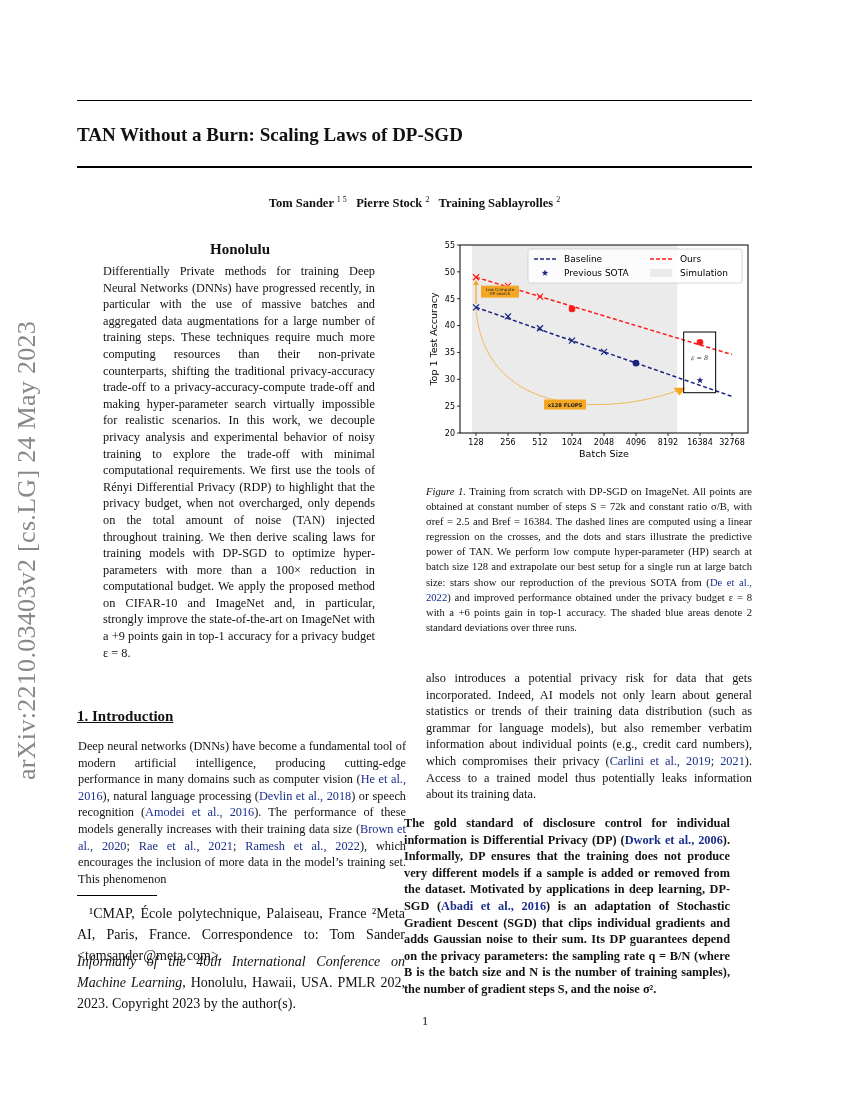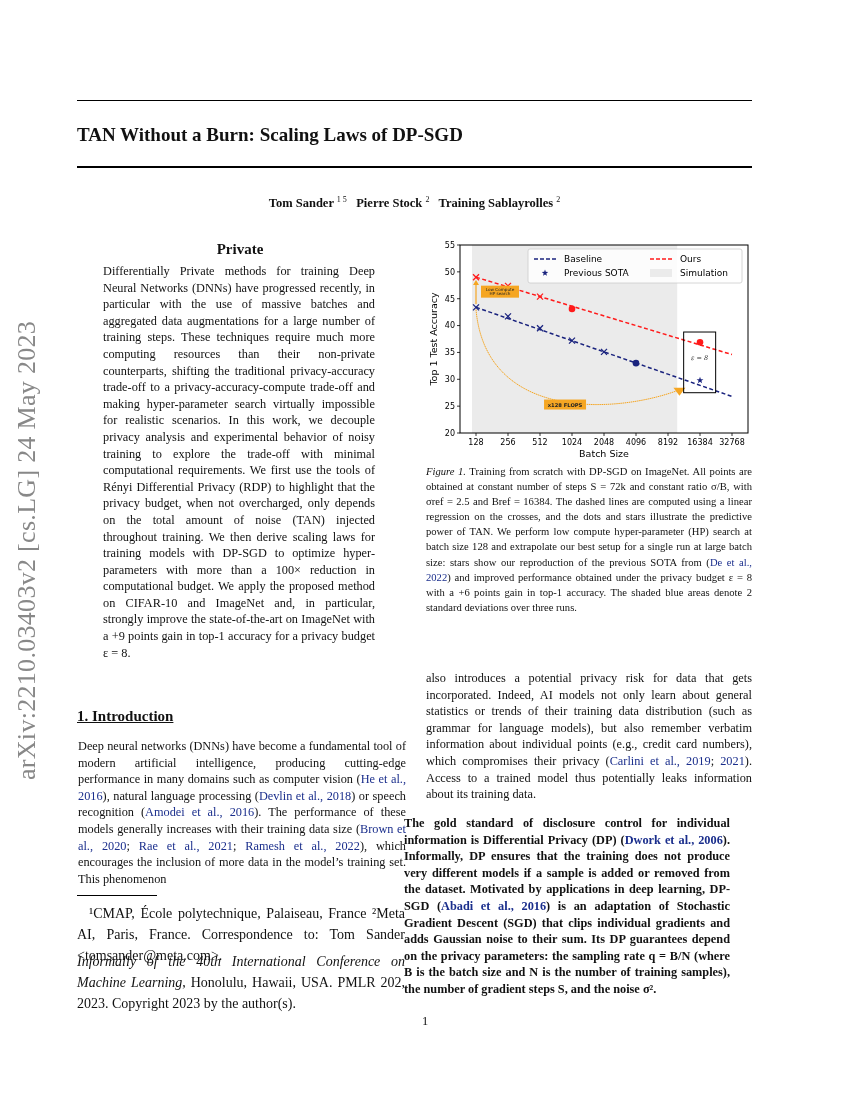--- a/index.html
+++ b/index.html
@@ -13,21 +13,21 @@
   .authors sup { font-weight:normal; font-size:8px; }
   .side { position:absolute; left:12px; top:780px; transform-origin:0 0; transform:rotate(-90deg);
           font-size:26px; color:#888; white-space:nowrap; letter-spacing:0.3px; }
   .col { position:absolute; font-size:12.3px; line-height:16.6px; text-align:justify; }
   .h-abstract { position:absolute; left:100px; width:280px; top:241px; text-align:center;
                 font-weight:bold; font-size:15px; }
   .h-sec { position:absolute; left:77px; top:708px; font-weight:bold; font-size:15px;text-decoration:underline; }
   .cite { color:#1a2e8c; }
   .fnrule { position:absolute; left:77px; top:895px; width:80px; height:1px; background:#000; }
   .fn { position:absolute; left:77px; width:328px; font-size:14px; line-height:21px; text-align:justify; }
-  .caption { position:absolute; left:426px; width:326px; top:464px; font-size:10.6px; line-height:15.1px; text-align:justify; }
+  .caption { position:absolute; left:426px; width:326px; top:484px; font-size:10.6px; line-height:15.1px; text-align:justify; }
   .pagenum { position:absolute; left:0; width:850px; top:1014px; text-align:center; font-size:12.5px; }
   .chart { position:absolute; left:420px; top:235px; }
   .chart text { font-family:"DejaVu Sans", sans-serif; }
 </style>
 </head>
 <body>
 
 <div class="side">arXiv:2210.03403v2  [cs.LG]  24 May 2023</div>
 
 <div class="rule" style="top:100px;height:1px;"></div>
@@ -36,21 +36,21 @@
 
 <div class="authors">
   <span>Tom Sander</span>
   <sup>1 5</sup>&nbsp;&nbsp;
   <span>Pierre Stock</span>
   <sup>2</sup>&nbsp;&nbsp;
   <span>Training Sablayrolles</span>
   <sup>2</sup>
 </div>
 
-<div class="h-abstract">Private</div>
+<div class="h-abstract">Honolulu</div>
 <div class="col" style="left:103px;width:272px;top:263px;">Differentially Private methods for training Deep Neural Networks (DNNs) have progressed recently, in particular with the use of massive batches and aggregated data augmentations for a large number of training steps. These techniques require much more computing resources than their non-private counterparts, shifting the traditional privacy-accuracy trade-off to a privacy-accuracy-compute trade-off and making hyper-parameter search virtually impossible for realistic scenarios. In this work, we decouple privacy analysis and experimental behavior of noisy training to explore the trade-off with minimal computational requirements. We first use the tools of Rényi Differential Privacy (RDP) to highlight that the privacy budget, when not overcharged, only depends on the total amount of noise (TAN) injected throughout training. We then derive scaling laws for training models with DP-SGD to optimize hyper-parameters with more than a 100× reduction in computational budget. We apply the proposed method on CIFAR-10 and ImageNet and, in particular, strongly improve the state-of-the-art on ImageNet with a +9 points gain in top-1 accuracy for a privacy budget ε = 8.</div>
 
 <div class="h-sec">1. Introduction</div>
 <div class="col" style="left:78px;width:328px;top:738px;">
   <span>Deep neural networks (DNNs) have become a fundamental tool of modern artificial intelligence, producing cutting-edge performance in many domains such as computer vision (</span><span class="cite">He et al., 2016</span><span>), natural language processing (</span><span class="cite">Devlin et al., 2018</span><span>) or speech recognition (</span><span class="cite">Amodei et al., 2016</span><span>). The performance of these models generally increases with their training data size (</span><span class="cite">Brown et al., 2020</span><span>; </span><span class="cite">Rae et al., 2021</span><span>; </span><span class="cite">Ramesh et al., 2022</span><span>), which encourages the inclusion of more data in the model’s training set. This phenomenon</span>
 </div>
 
 <div class="fnrule"></div>
 <div class="fn" style="top:903px;text-indent:12px;">¹CMAP, École polytechnique, Palaiseau, France ²Meta AI, Paris, France. Correspondence to: Tom Sander &lt;tomsander@meta.com&gt;.</div>
 <div class="fn" style="top:951px;">

